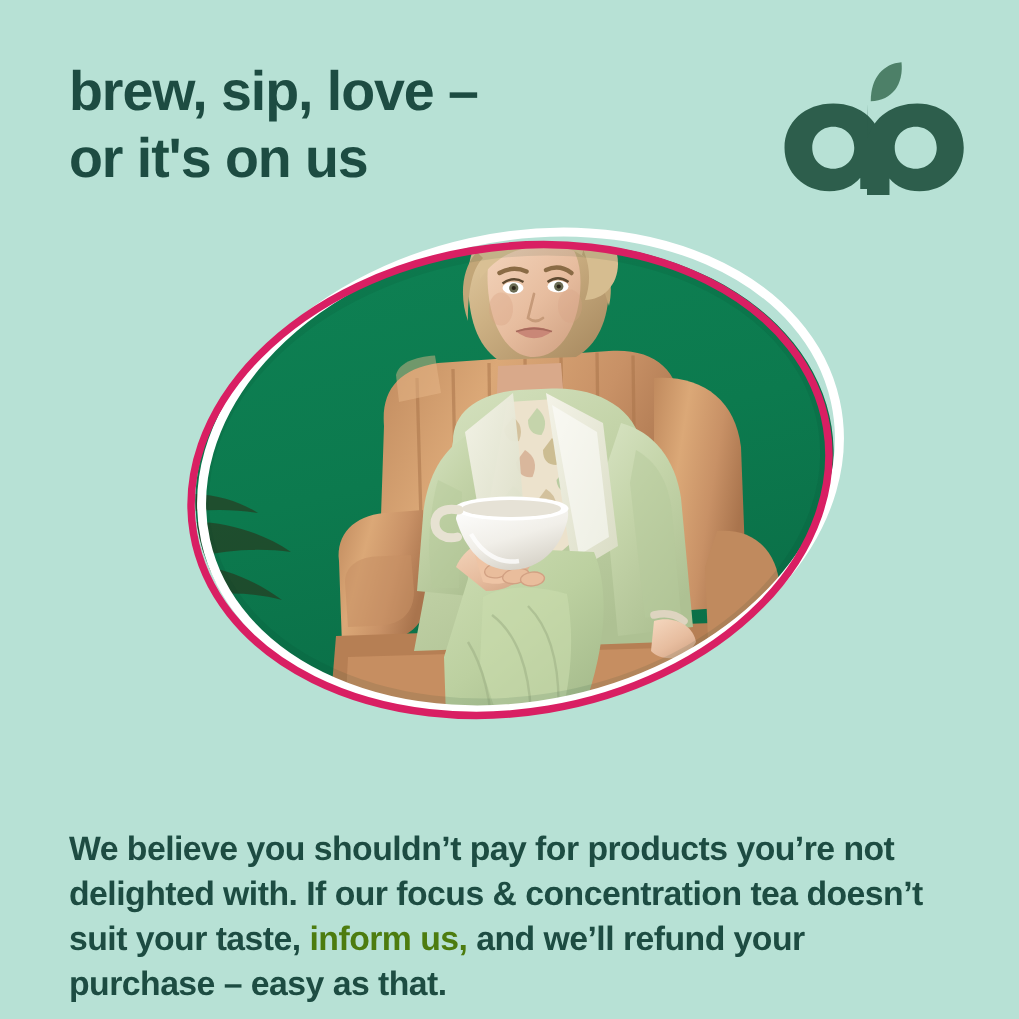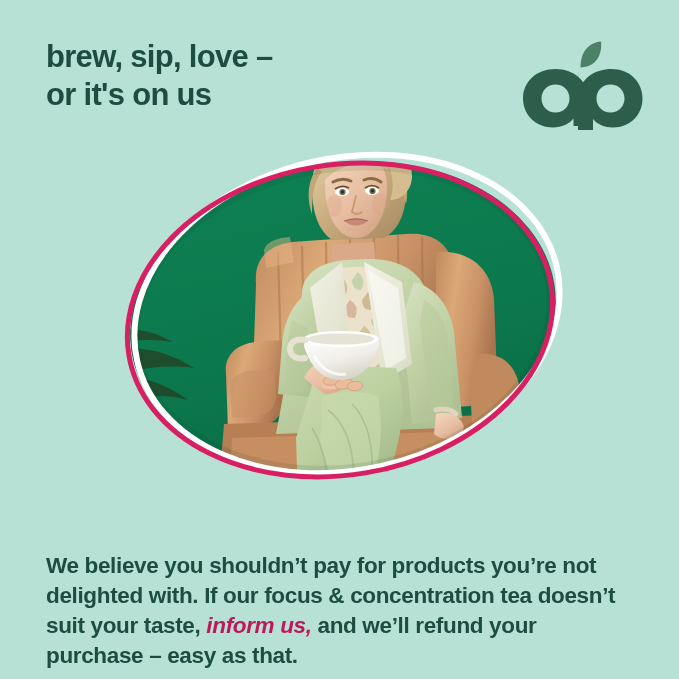--- a/index.html
+++ b/index.html
@@ -17,21 +17,21 @@
     -webkit-font-smoothing: antialiased;
   }
 
   
   .headline {
     position: absolute;
     left: 46px;
     top: 38px;
     width: 420px;
     color: #1d4c42;
-    font-size: 31px;
+    font-size: 37px;
     font-weight: 700;
     line-height: 1.22;
     letter-spacing: -0.7px;
     white-space: pre-line;
   }
 
   
   .logo {
     position: absolute;
     left: 519px;
@@ -56,21 +56,21 @@
     position: absolute;
     left: 46px;
     top: 528px;
     width: 590px;
     color: #1d4c42;
     font-size: 22.5px;
     font-weight: 700;
     line-height: 1.34;
     letter-spacing: -0.35px;
   }
-  .body-copy .accent { color: #be185d; font-style: italic; }
+  .body-copy .accent { color: #4d7c0f; }
 </style>
 </head>
 <body>
 
 <div id="ad">
 
   <div class="headline">brew, sip, love –
 or it's on us</div>
 
   <div class="logo">

